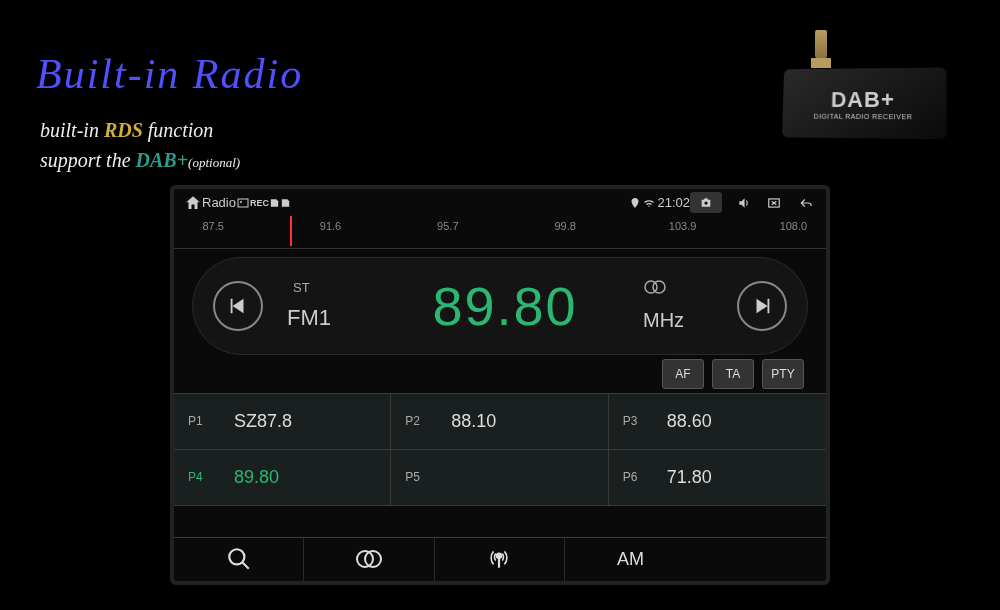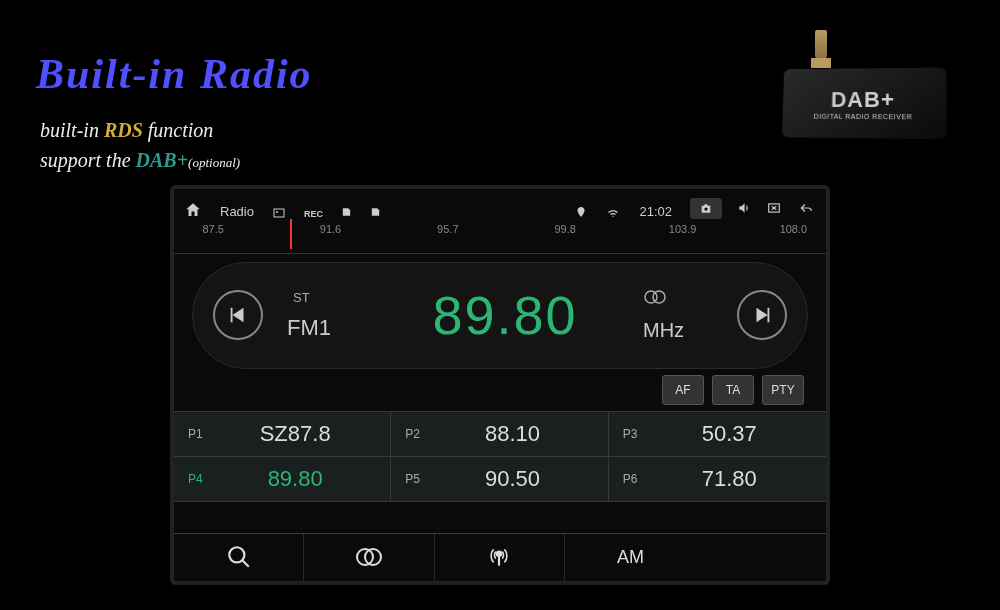--- a/index.html
+++ b/index.html
@@ -7,21 +7,21 @@
   width: 1000px;
   height: 610px;
   background: #000;
   font-family: Arial, sans-serif;
   position: relative;
   overflow: hidden;
 }
 .promo-title {
   font-family: Georgia, 'Times New Roman', serif;
   font-style: italic;
-  font-weight: bold;
+  font-weight: normal;
   font-size: 42px;
   color: #5050ff;
   letter-spacing: 2px;
   position: absolute;
   top: 50px;
   left: 36px;
 }
 .promo-sub {
   position: absolute;
   top: 115px;
@@ -88,25 +88,24 @@
   background: #0a0a0a;
   border: 4px solid #222;
   border-radius: 6px;
   display: flex;
   flex-direction: column;
 }
 
 .statusbar {
   height: 32px;
   display: flex;
-  align-items: flex-end;
+  align-items: center;
   padding: 0 10px;
   color: #ccc;
   font-size: 13px;
-  gap: 18px;
 }
 .statusbar .spacer { flex: 1; }
 .statusbar .ico { display: inline-flex; align-items: center; }
 .statusbar .right-icons { display: flex; align-items: center; gap: 14px; }
 
 .dial-scale {
   height: 38px;
   position: relative;
   border-bottom: 1px solid #333;
 }
@@ -198,32 +197,32 @@
   justify-content: center;
   cursor: pointer;
 }
 
 .presets {
   display: grid;
   grid-template-columns: repeat(3, 1fr);
   border-top: 1px solid #3a3a3a;
 }
 .preset {
-  height: 45px;
+  height: 56px;
   border-right: 1px solid #3a3a3a;
   border-bottom: 1px solid #3a3a3a;
   display: flex;
   align-items: center;
   padding: 0 14px;
   background: #1a1f1f;
   cursor: pointer;
   gap: 26px;
 }
 .preset .pnum { font-size: 12px; color: #aaa; width: 20px; }
-.preset .pval { font-size: 22px; color: #ddd; flex: 1; text-align: center; padding-right: 20px; }
+.preset .pval { font-size: 18px; color: #ddd; flex: 1; text-align: left; padding-right: 20px; }
 .preset.active .pnum { color: #2bb673; }
 .preset.active .pval { color: #2bb673; }
 .preset:nth-child(3n) { border-right: none; gap: 24px; }
 
 .bottom-bar {
   height: 52px;
   display: grid;
   grid-template-columns: repeat(5, 1fr);
   border-top: 1px solid #3a3a3a;
   margin-top: 31px;
@@ -369,29 +368,28 @@
       <div class="preset">
         <span class="pnum">P1</span>
         <span class="pval">SZ87.8</span>
       </div>
       <div class="preset">
         <span class="pnum">P2</span>
         <span class="pval">88.10</span>
       </div>
       <div class="preset">
         <span class="pnum">P3</span>
-        <span class="pval">50.37</span>
+        <span class="pval">88.60</span>
       </div>
       <div class="preset active">
         <span class="pnum">P4</span>
         <span class="pval">89.80</span>
       </div>
       <div class="preset">
         <span class="pnum">P5</span>
-        <span class="pval">90.50</span>
       </div>
       <div class="preset">
         <span class="pnum">P6</span>
         <span class="pval">71.80</span>
       </div>
     </div>
 
   <div class="bottom-bar">
     <div class="bottom-btn">
       <svg width="26" height="26" viewBox="0 0 24 24">

